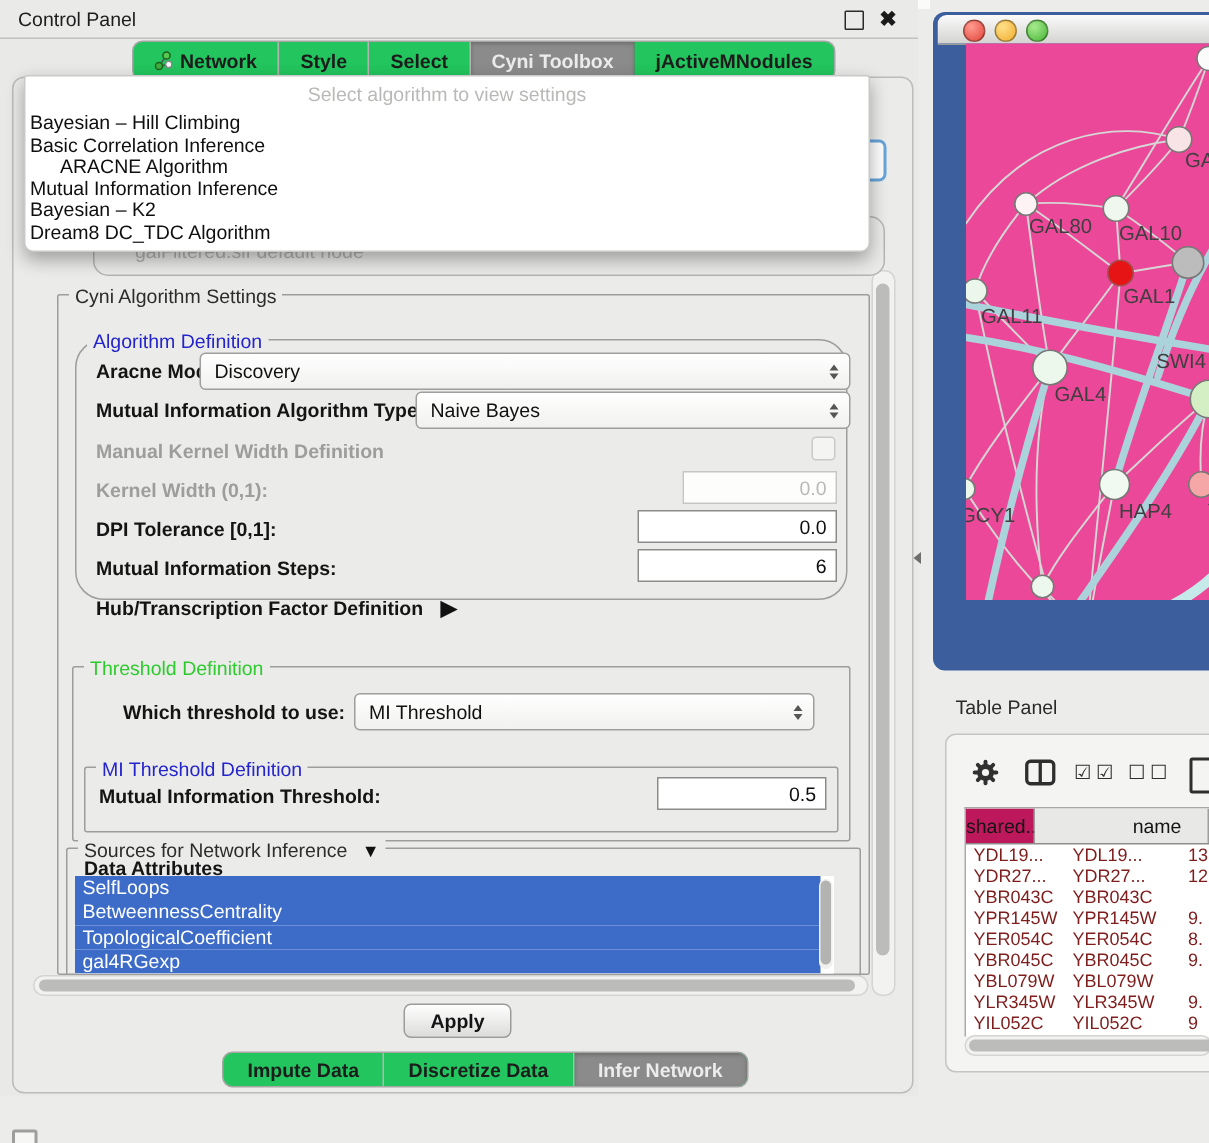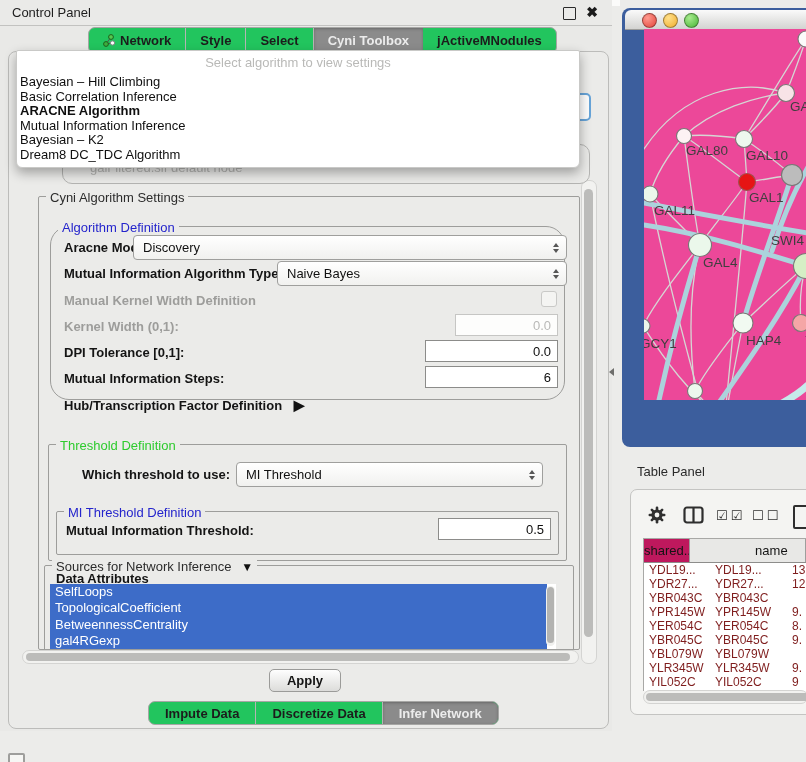--- a/index.html
+++ b/index.html
@@ -28,21 +28,21 @@
   
   #main-panel{left:8px;top:51px;width:599px;height:676px;background:#ebebe9;border:1px solid #bcbcba;border-radius:8px;}
   
   #ghost-combo{left:62px;top:144px;width:526px;height:38px;border:1px solid #b4b4b2;border-radius:10px;background:#eaeae8;z-index:1;}
   #ghost-text{left:90px;top:160px;font-size:13px;color:#b3b3b1;z-index:1;}
   #ghost-blue{left:566px;top:93px;width:21px;height:24px;border:2px solid #67a4d8;border-radius:5px;background:#fdfdfd;z-index:1;}
   
   #popup{left:16px;top:50px;width:562px;height:116px;background:#ffffff;border:1px solid #c9c9c7;border-radius:2px 2px 6px 6px;box-shadow:0 5px 12px rgba(0,0,0,.32);z-index:5;}
   #popup .ph{position:absolute;left:0;top:4px;width:100%;text-align:center;font-size:13px;color:#b9b9b7;}
   .popup-item{position:absolute;left:2px;width:556px;height:15px;line-height:15px;font-size:13px;color:#0f0f0f;padding-left:1px;white-space:nowrap;}
-  .popup-item.bold{font-weight:bold;}
+  .popup-item.bold{font-weight:normal;margin-left:20px;}
   
   .fs{position:absolute;border:1px solid #9d9d9b;border-radius:2px;z-index:0;}
   .fs .legend{position:absolute;top:-7px;left:7px;background:#ebebe9;padding:0 4px;font-size:13px;color:#2c2c2c;white-space:nowrap;}
   .legend.blue{color:#2424cc;}
   .legend.green{color:#2ecb2e;}
   
   .flabel{position:absolute;font-size:13px;font-weight:bold;color:#141414;white-space:nowrap;z-index:2;}
   .flabel.dis{color:#9d9d9b;}
   .combo{position:absolute;border:1px solid #9f9f9d;border-radius:4px;background:linear-gradient(#ffffff,#f1f1ef);display:flex;align-items:center;font-size:13px;color:#111;padding-left:9px;z-index:2;}
   .stepper{position:absolute;right:7px;top:50%;transform:translateY(-50%);display:flex;flex-direction:column;align-items:center;}
@@ -212,22 +212,22 @@
   <div class="fs" style="left:44px;top:565px;width:528px;height:84px;">
     <span class="legend">
       <span>Sources for Network Inference</span>
       <span style="margin-left:6px;font-size:12px;color:#111;">▼</span>
     </span>
   </div>
   <span class="flabel" style="left:56px;top:571px;">Data Attributes</span>
   <div class="abs" id="attr-list">
     <div id="attr-items">
         <div class="attr-item" style="background: rgb(61, 108, 200);">SelfLoops</div>
+        <div class="attr-item" style="background: rgb(61, 108, 200);">BetweennessCentrality</div>
         <div class="attr-item" style="background: rgb(61, 108, 200);">TopologicalCoefficient</div>
-        <div class="attr-item" style="background: rgb(61, 108, 200);">BetweennessCentrality</div>
         <div class="attr-item" style="background: rgb(61, 108, 200);">gal4RGexp</div>
       </div>
     <div id="attr-sb">
         <div class="th"></div>
       </div>
   </div>
 
   <div class="abs sb-v" style="left:581px;top:180px;width:14px;height:482px;">
     <div class="th" style="top:8px;height:448px;"></div>
   </div>

